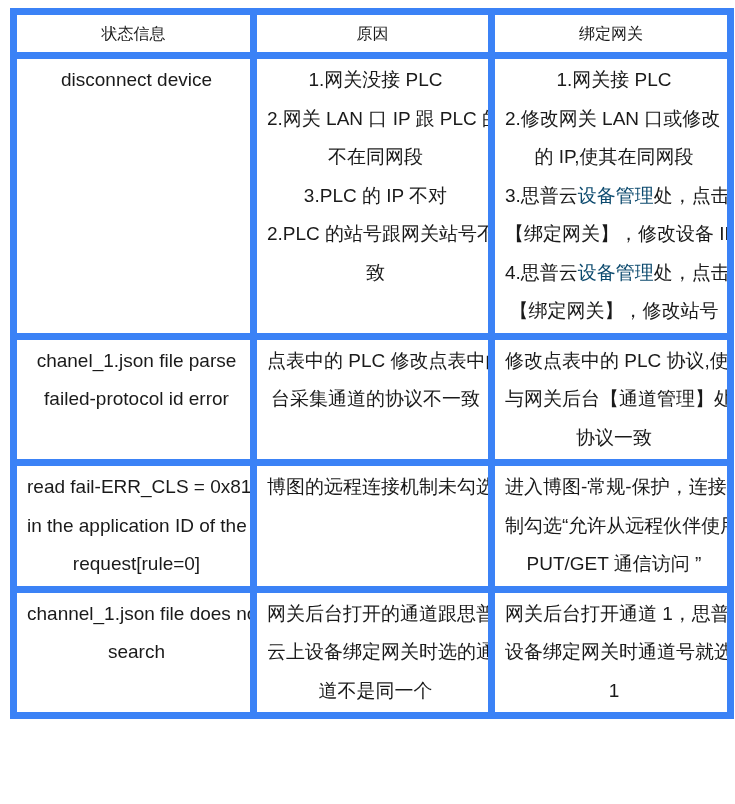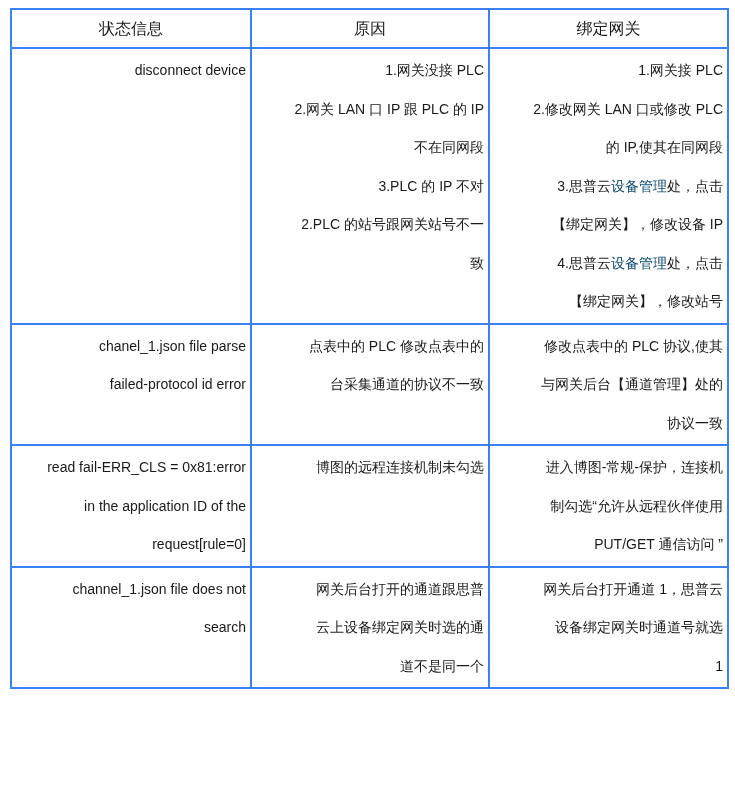--- a/index.html
+++ b/index.html
@@ -16,41 +16,41 @@
     border-collapse: collapse;
     table-layout: fixed;
     margin: 8px 0 0 10px;
     width: 717px;
     border: 2px solid #8a8a8a;
   }
   col.c1 { width: 240px; }
   col.c2 { width: 238px; }
   col.c3 { width: 239px; }
   th, td {
-    border: 2px solid #3b82f6;
+    border: 7px solid #3b82f6;
     vertical-align: top;
     font-weight: normal;
     box-sizing: border-box;
   }
   th {
     height: 35px;
     text-align: center;
     vertical-align: middle;
     font-size: 16px;
     line-height: 35px;
     white-space: nowrap;
     overflow: hidden;
   }
   td {
-    font-size: 14px;
+    font-size: 19px;
     line-height: 38.5px;
     padding: 2px 4px 2px 10px;
     white-space: pre;
     overflow: hidden;
-    text-align: right;
+    text-align: center;
   }
   tr.r1 { height: 275px; }
   tr.r2 { height: 119px; padding-left: 12px; }
   tr.r3 { height: 120px; }
   tr.r4 { height: 116px; }
   tr.r5 { height: 117px; }
   .hl {
     color: #0c4a6e;
   }
 </style>

